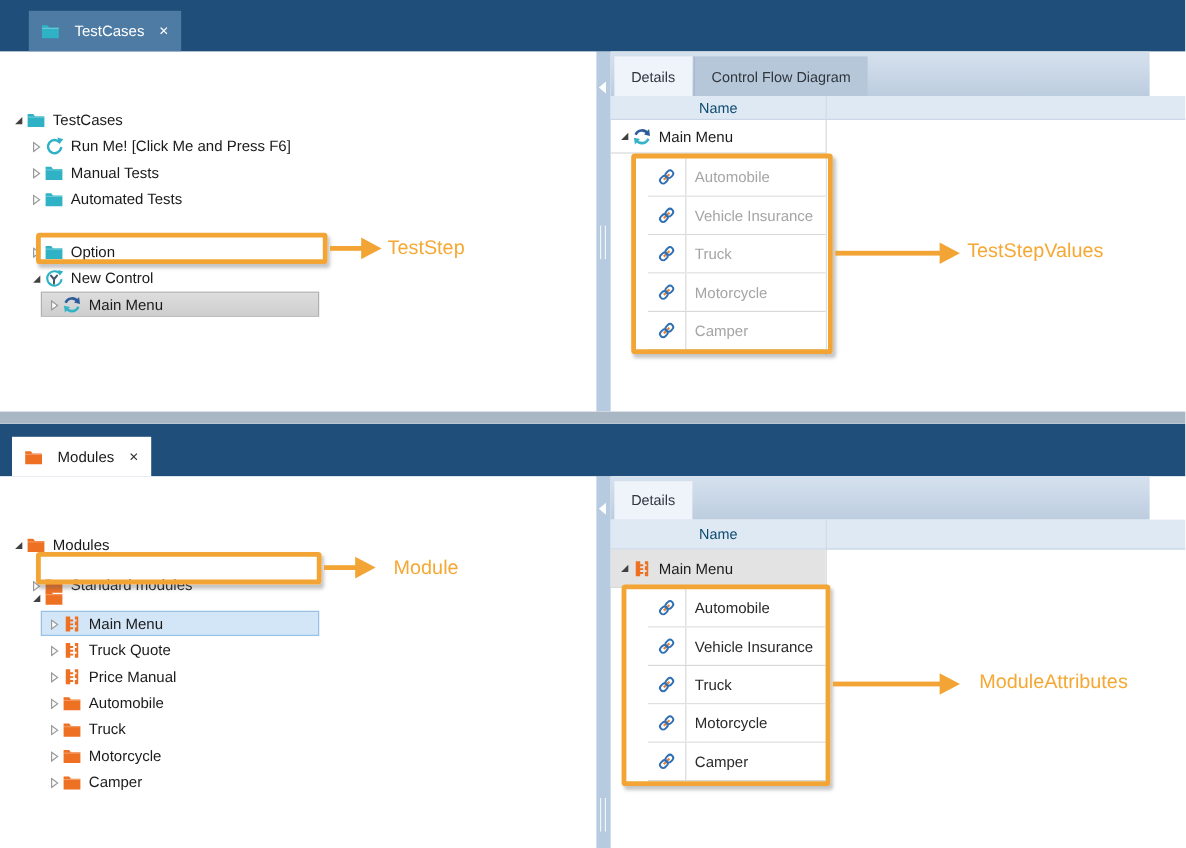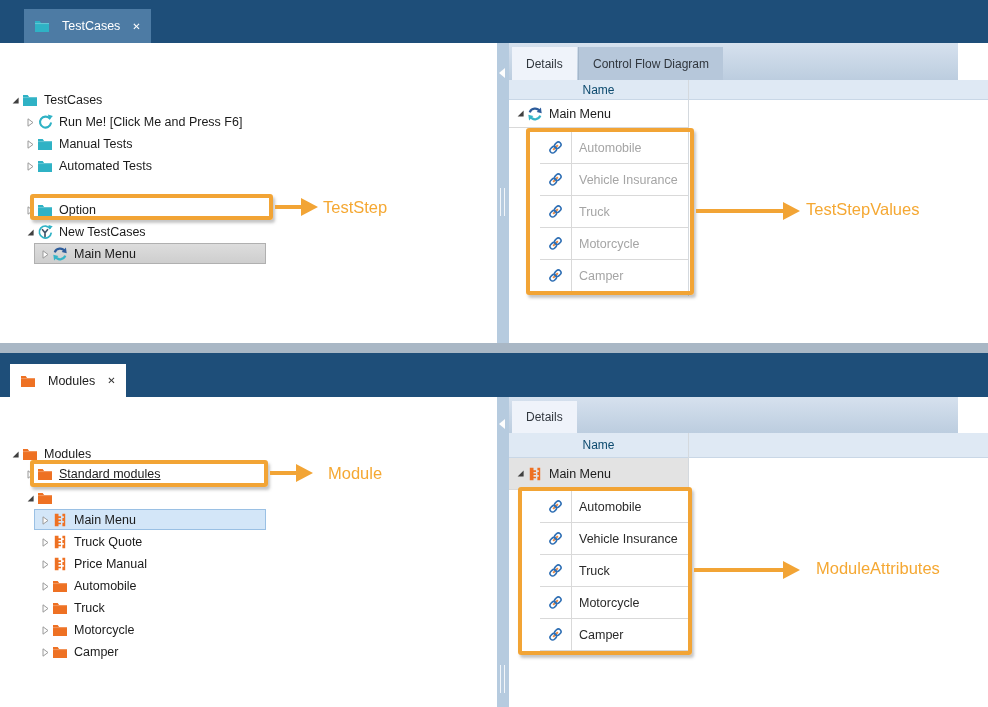--- a/index.html
+++ b/index.html
@@ -183,21 +183,21 @@
               <path d="M7.6 1.6 V7.6 H1.6 Z" fill="#404040"></path>
             </svg>
           </span>
           <span class="ticn">
             <svg width="16" height="16" viewBox="0 0 16 16">
               <path d="M13.4 4.8 A6 6 0 1 0 14.3 8.7" fill="none" stroke="#2fb2c5" stroke-width="1.7"></path>
               <polygon points="11.5,1 15.7,2.2 12.6,5.5" fill="#2fb2c5"></polygon>
               <path d="M8 12.5 V8.7 M8 8.7 L5.5 5.7 M8 8.7 L10.5 5.7" fill="none" stroke="#44576b" stroke-width="1.7" stroke-linecap="round"></path>
             </svg>
           </span>
-          <span class="tlbl">New TestCases</span>
+          <span class="tlbl">New Control</span>
         </div>
         <div class="hl-gray" style="left: 34px; top: 200px; width: 232px;"></div>
         <div class="trow" style="top: 200px; left: 38px;">
           <span class="texp">
             <svg width="9" height="9" viewBox="0 0 9 9">
               <path d="M2 0.8 L7 4.5 L2 8.2 Z" fill="#fdfdfd" stroke="#9a9a9a" stroke-width="1"></path>
             </svg>
           </span>
           <span class="ticn">
             <svg width="16" height="16" viewBox="0 0 16 16">
@@ -337,21 +337,21 @@
             </svg>
           </span>
           <span class="ticn">
             <svg width="16" height="16" viewBox="0 0 16 16">
               <path d="M1 3 h4.7 l1.4 1.9 H15 V13.9 H1 Z" fill="#ee7123"></path>
               <path d="M1 5.6 H15" stroke="rgba(255,255,255,0.35)" stroke-width="0.8"></path>
             </svg>
           </span>
           <span class="tlbl">Modules</span>
         </div>
-        <div class="trow" style="top: 66px; left: 23px; text-decoration: underline;">
+        <div class="trow" style="top: 80px; left: 23px;">
           <span class="texp">
             <svg width="9" height="9" viewBox="0 0 9 9">
               <path d="M2 0.8 L7 4.5 L2 8.2 Z" fill="#fdfdfd" stroke="#9a9a9a" stroke-width="1"></path>
             </svg>
           </span>
           <span class="ticn">
             <svg width="16" height="16" viewBox="0 0 16 16">
               <path d="M1 3 h4.7 l1.4 1.9 H15 V13.9 H1 Z" fill="#ee7123"></path>
               <path d="M1 5.6 H15" stroke="rgba(255,255,255,0.35)" stroke-width="0.8"></path>
             </svg>

